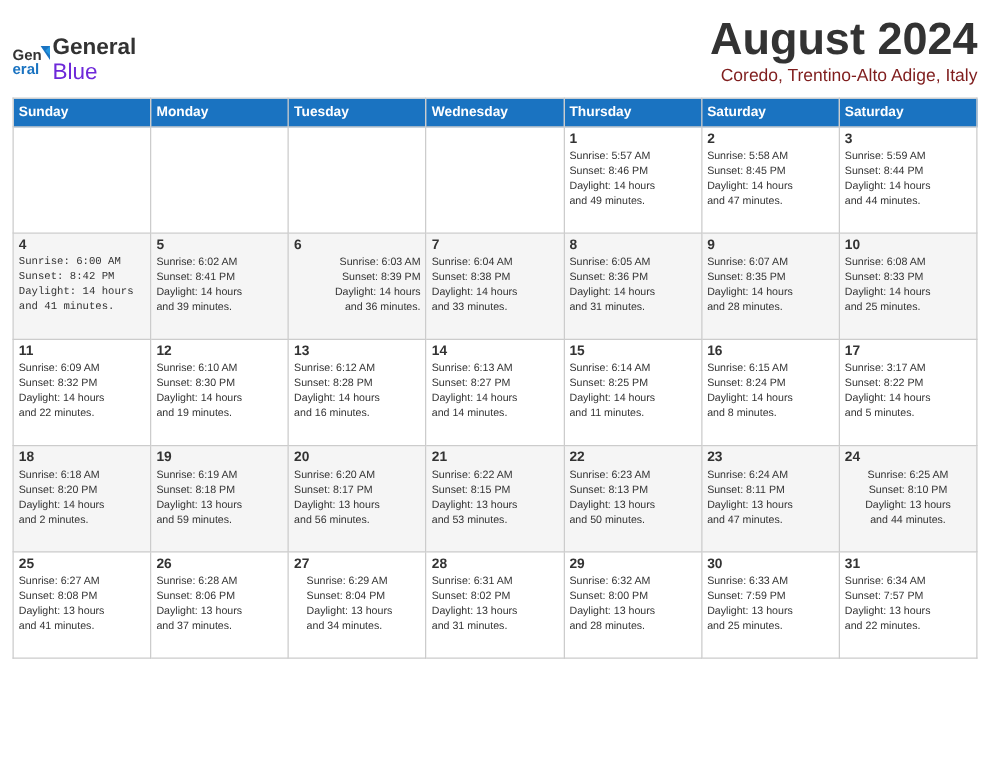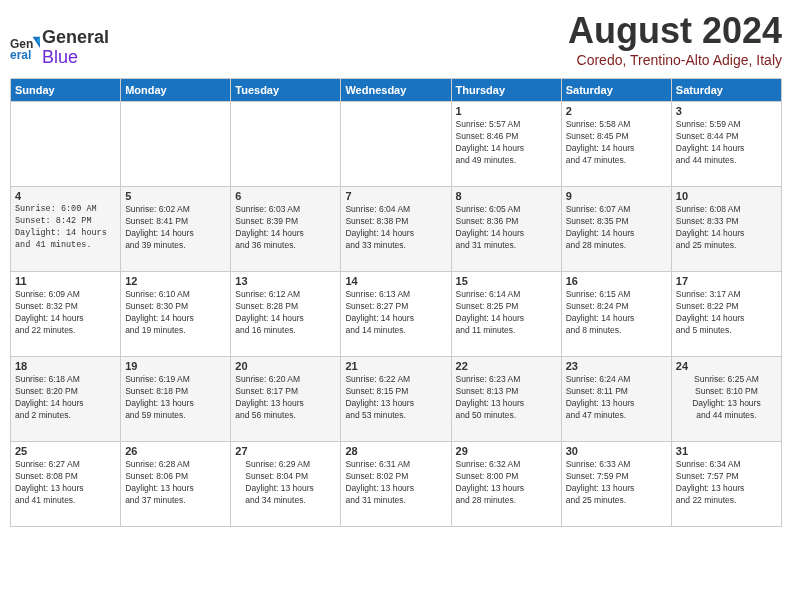--- a/index.html
+++ b/index.html
@@ -116,21 +116,21 @@
           </td>
           <td>
             <div class="day-num">5</div>
             <div class="day-info" style="white-space: pre-line;">Sunrise: 6:02 AM
 Sunset: 8:41 PM
 Daylight: 14 hours
 and 39 minutes.</div>
           </td>
           <td>
             <div class="day-num">6</div>
-            <div class="day-info" style="white-space: pre-line;">Sunrise: 6:03 AM
+            <div class="day-info" style="white-space: pre-line; text-align: right;">Sunrise: 6:03 AM
 Sunset: 8:39 PM
 Daylight: 14 hours
 and 36 minutes.</div>
           </td>
           <td>
             <div class="day-num">7</div>
             <div class="day-info" style="white-space: pre-line;">Sunrise: 6:04 AM
 Sunset: 8:38 PM
 Daylight: 14 hours
 and 33 minutes.</div>

